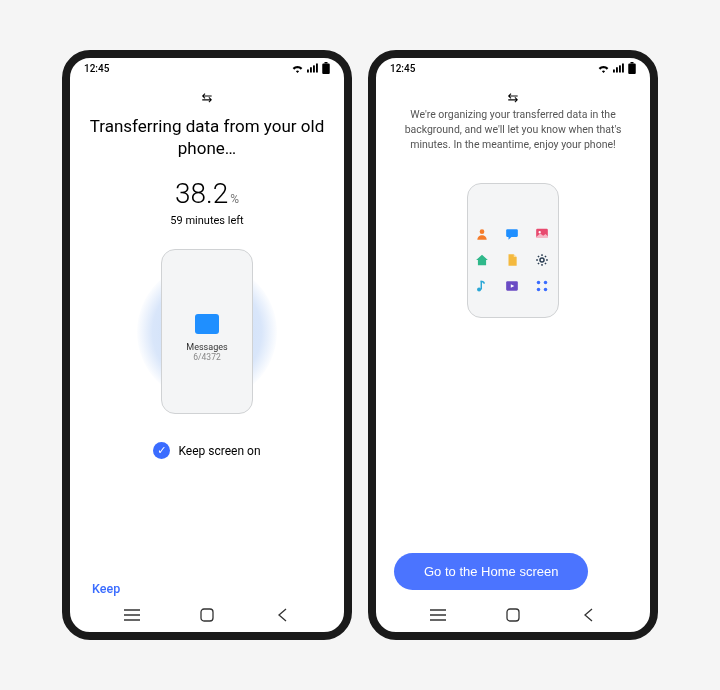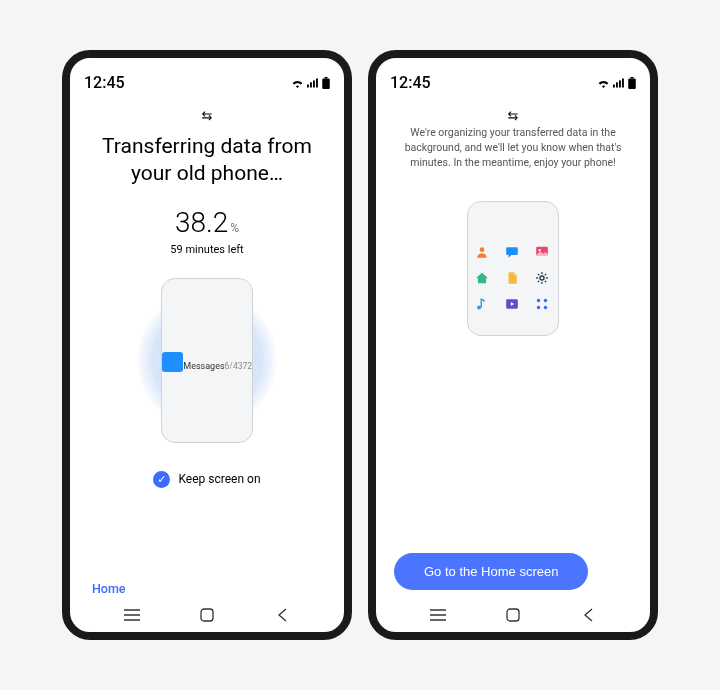--- a/index.html
+++ b/index.html
@@ -21,41 +21,41 @@
     border-radius: 28px;
     position: relative;
     overflow: hidden;
     display: flex;
     flex-direction: column;
   }
   .status-bar {
     display: flex;
     justify-content: space-between;
     align-items: center;
-    padding: 15px 14px 4px;
-    font-size: 16px;
+    padding: 4px 14px 4px;
+    font-size: 10px;
     font-weight: 500;
     color: #000;
   }
   .status-icons { display: flex; gap: 3px; align-items: center; }
   .content {
     flex: 1;
     display: flex;
     flex-direction: column;
     align-items: center;
     padding: 12px 18px 0;
     text-align: center;
   }
   .transfer-icon {
     font-size: 13px;
     color: #000;
     margin-bottom: 10px;
   }
   .title {
-    font-size: 21px;
+    font-size: 17px;
     font-weight: 400;
     color: #000;
     line-height: 1.3;
     margin-bottom: 18px;
   }
   .subtitle {
     font-size: 10.5px;
     color: #555;
     line-height: 1.45;
     margin-top: -8px;
@@ -95,20 +95,21 @@
   }
   .mini-phone {
     position: relative;
     z-index: 1;
     width: 92px;
     height: 165px;
     background: #f4f5f6;
     border: 1.5px solid #d0d2d4;
     border-radius: 14px;
     display: flex;
+    flex-direction: column;
     align-items: center;
     justify-content: center;
     padding-top: 12px;
   }
   .mini-phone.top-cut {
     height: 135px;
     border-top-left-radius: 14px;
     border-top-right-radius: 14px;
     justify-content: center;
     padding-top: 20px;
@@ -230,21 +231,21 @@
         <div class="msg-count">6/4372</div>
       </div>
     </div>
 
     <div class="keep-screen">
       <div class="check-badge">✓</div>
       <span>Keep screen on</span>
     </div>
 
     <div class="bottom-row">
-      <span class="stop-link">Home</span>
+      <span class="stop-link">Keep</span>
     </div>
   </div>
 
   <div class="nav-bar">
     <div class="nav-item">
         <svg width="16" height="12" viewBox="0 0 16 12">
           <line x1="0" y1="1" x2="16" y2="1" stroke="#333" stroke-width="1.3"></line>
           <line x1="0" y1="6" x2="16" y2="6" stroke="#333" stroke-width="1.3"></line>
           <line x1="0" y1="11" x2="16" y2="11" stroke="#333" stroke-width="1.3"></line>
         </svg>

